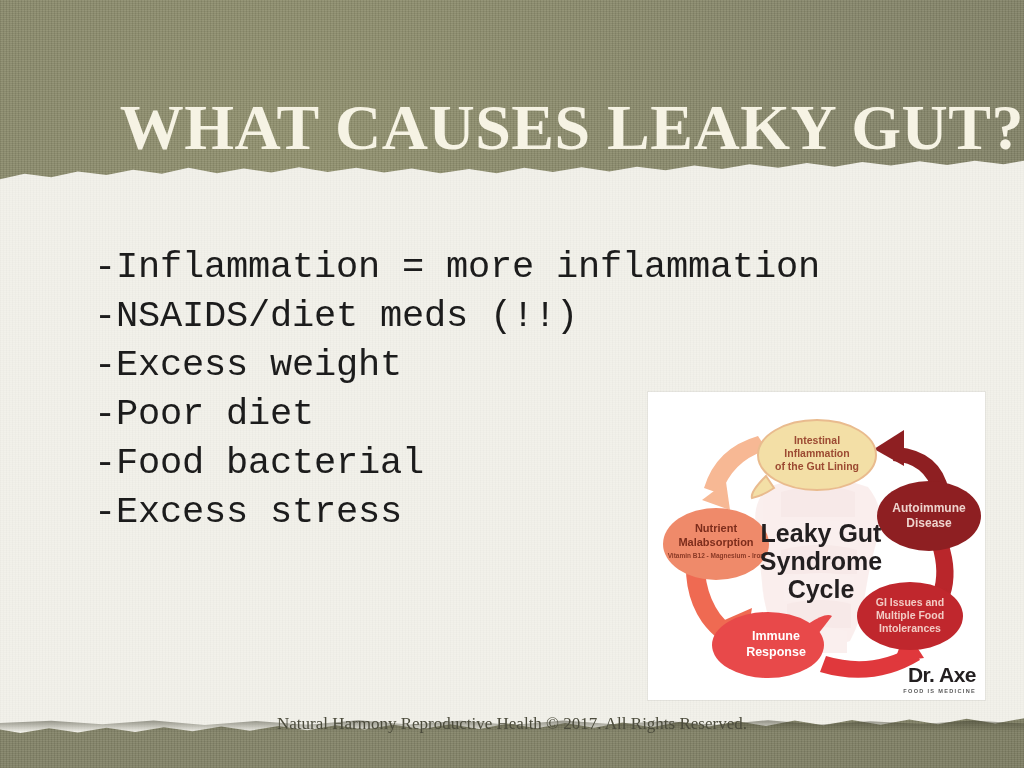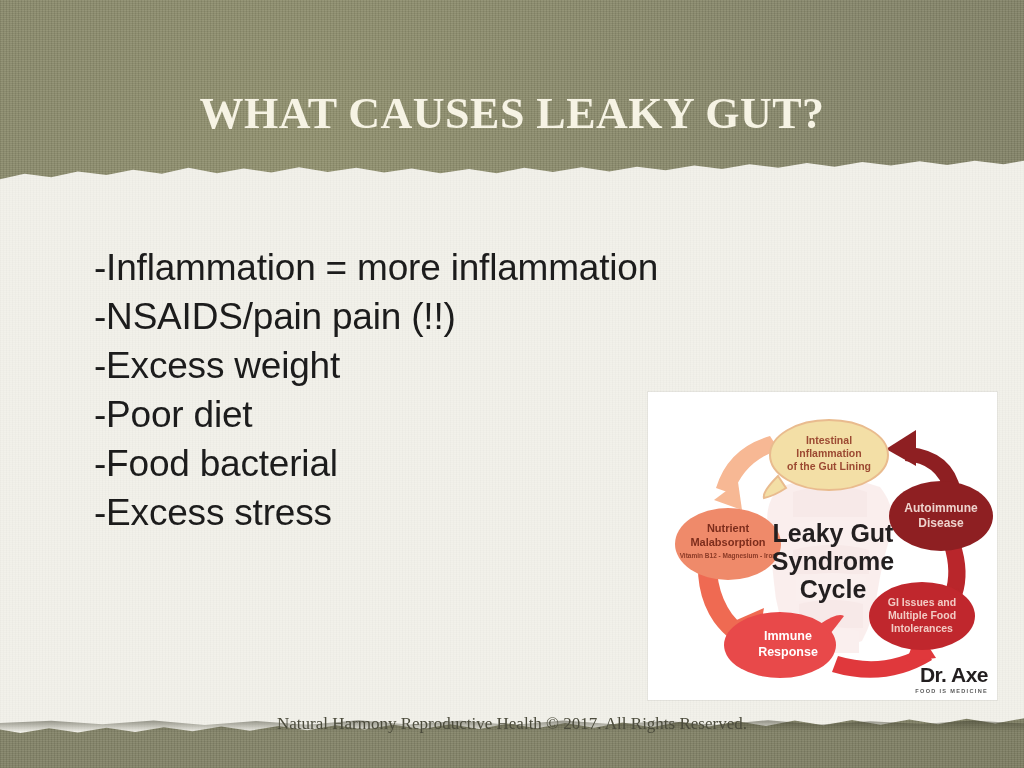--- a/index.html
+++ b/index.html
@@ -26,23 +26,23 @@
       radial-gradient(ellipse at 30% 20%, #92926f 0%, #87876b 55%, #7e7e63 100%);
     overflow: hidden;
   }
 
   
   #title {
     position: absolute;
     left: 0;
     top: 55px;
     width: 1024px;
-    text-align: center;
+    text-align: right;
     font-family: "Liberation Serif", "DejaVu Serif", serif;
-    font-size: 44px;
+    font-size: 64px;
     line-height: 60px;
     letter-spacing: 0.5px;
     color: #f6f3e4;
     white-space: nowrap;
   }
 
   
   #panel-wrap {
     position: absolute;
     left: 0;
@@ -117,40 +117,39 @@
     );
     pointer-events: none;
   }
 
   
   #bullets {
     position: absolute;
     left: 94px;
     top: 243px;
     width: 620px;
-    font-family: Liberation Sans, sans-serif;
+    font-family: Liberation Mono, monospace;
     font-size: 37px;
     line-height: 49px;
     color: #1c1c1c;
     letter-spacing: -0.2px;
   }
   #bullets .bullet-line { white-space: nowrap; }
   #bullets .bullet-line.indent { padding-left: 10px; }
 
   
   #diagram {
     position: absolute;
     left: 648px;
     top: 392px;
     width: 337px;
     height: 308px;
     background: #ffffff;
     overflow: hidden;
     box-shadow: 0 0 0 1px rgba(0,0,0,0.05);
-    padding-left: 12px;
   }
   #diagram svg { display: block; }
 
   
   #footer {
     position: absolute;
     left: 0;
     top: 713px;
     width: 1024px;
     text-align: center;
@@ -168,21 +167,21 @@
 
   <h1 id="title">WHAT CAUSES LEAKY GUT?</h1>
 
   <div id="panel-wrap">
     <div id="panel"></div>
     <div id="panel-shadow"></div>
   </div>
 
   <div id="bullets">
       <div class="bullet-line">-Inflammation = more inflammation</div>
-      <div class="bullet-line">-NSAIDS/pain pain (!!)</div>
+      <div class="bullet-line">-NSAIDS/diet meds (!!)</div>
       <div class="bullet-line">-Excess weight</div>
       <div class="bullet-line">-Poor diet</div>
       <div class="bullet-line">-Food bacterial</div>
       <div class="bullet-line">-Excess stress</div>
     </div>
 
   <div id="diagram">
     <svg width="337" height="308" viewBox="0 0 337 308" xmlns="http://www.w3.org/2000/svg">
       <rect x="0" y="0" width="337" height="308" fill="#ffffff"></rect>
 

